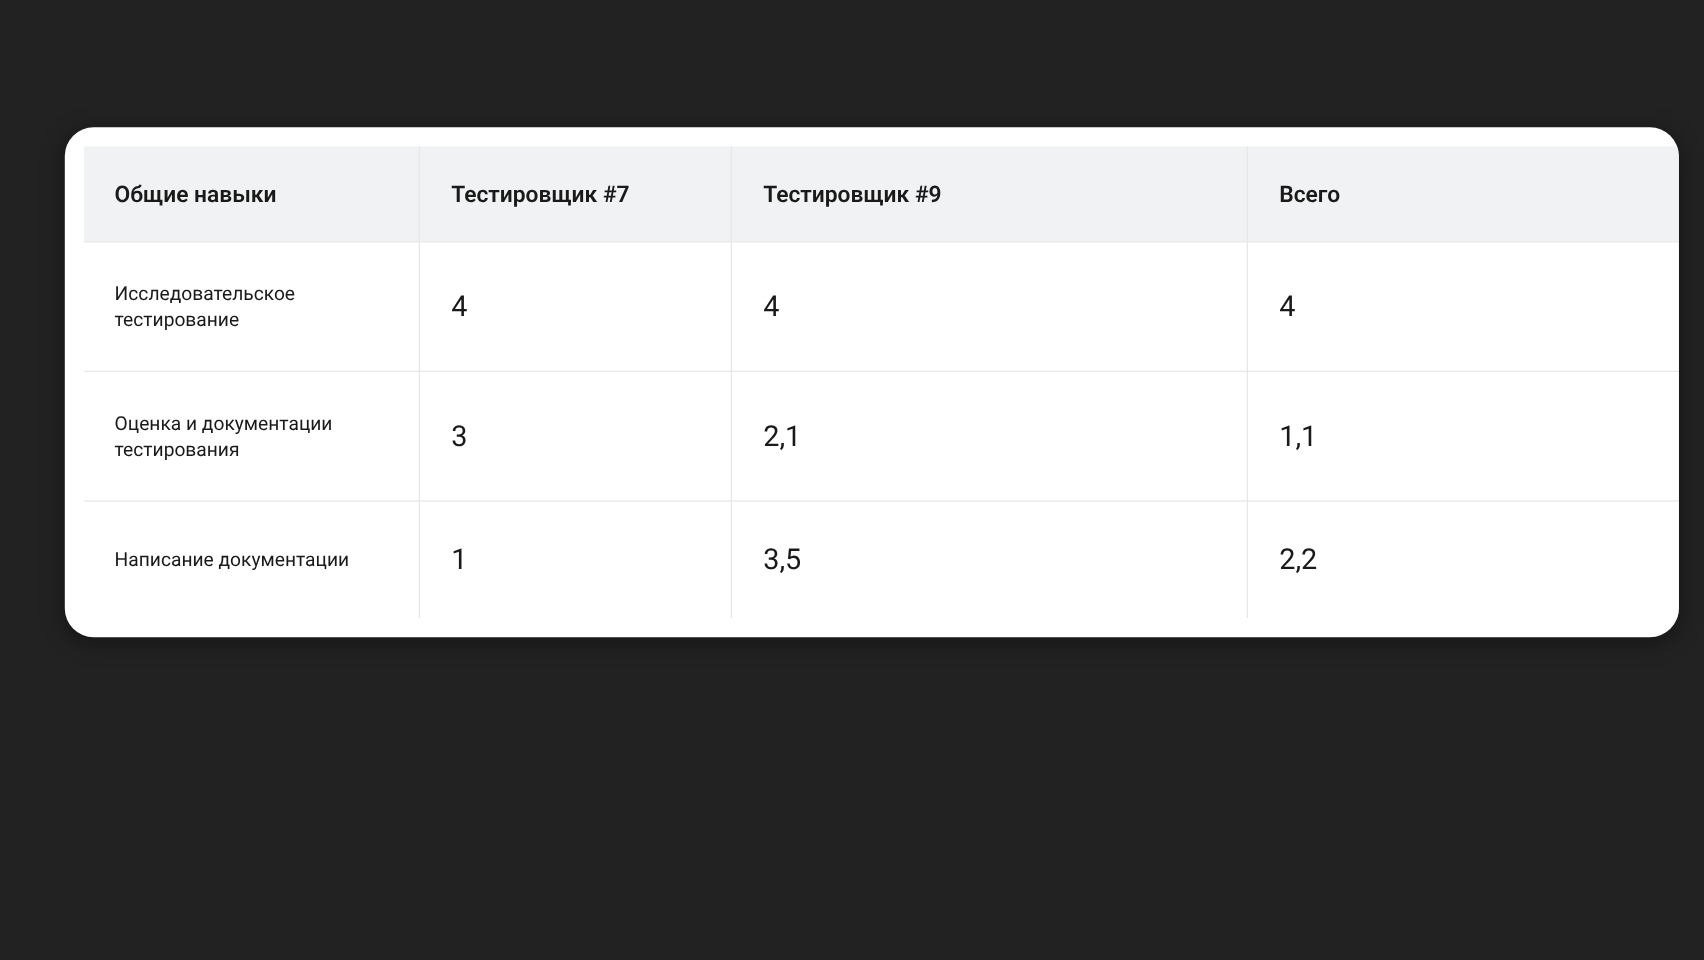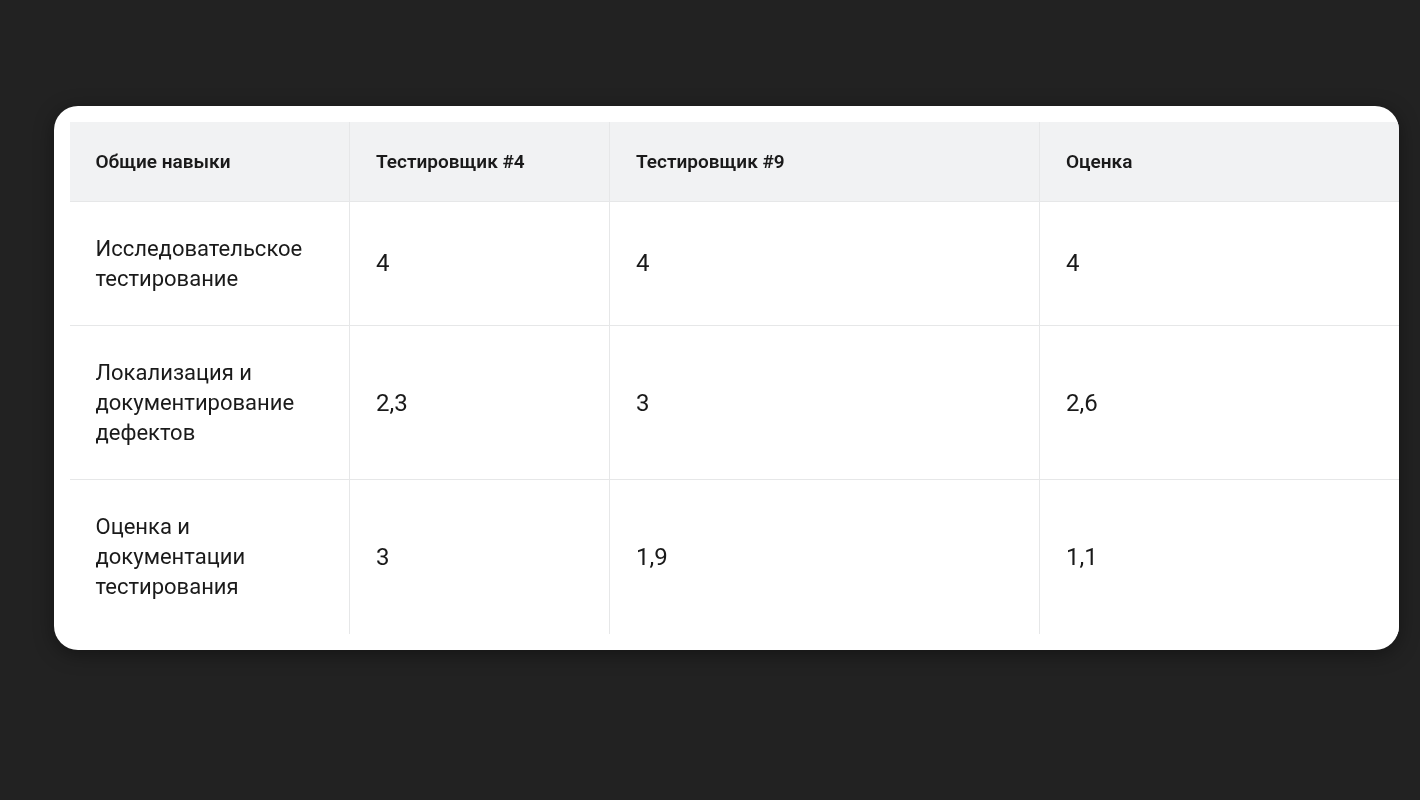--- a/index.html
+++ b/index.html
@@ -56,59 +56,59 @@
       vertical-align: middle;
       line-height: 1.35;
     }
     tbody tr:last-child td {
       border-bottom: none;
     }
     tbody td:last-child {
       border-right: none;
     }
     tbody td.skill {
-      font-size: 22px;
+      font-size: 16px;
     }
     tbody td.val {
       font-size: 24px;
     }
   </style>
 </head>
 <body>
 
 <div class="table-wrap">
   <table>
     <colgroup>
       <col class="c0">
         <col class="c1">
         <col class="c2">
         <col class="c3">
     </colgroup>
     <thead>
       <tr>
         <th>Общие навыки</th>
-        <th>Тестировщик #4</th>
+        <th>Тестировщик #7</th>
         <th>Тестировщик #9</th>
-        <th>Оценка</th>
+        <th>Всего</th>
       </tr>
     </thead>
     <tbody>
       <tr>
         <td class="skill">Исследовательское тестирование</td>
         <td class="val">4</td>
         <td class="val">4</td>
         <td class="val">4</td>
       </tr>
       <tr>
-        <td class="skill">Локализация и документирование дефектов</td>
-        <td class="val">2,3</td>
+        <td class="skill">Оценка и документации тестирования</td>
         <td class="val">3</td>
-        <td class="val">2,6</td>
+        <td class="val">2,1</td>
+        <td class="val">1,1</td>
       </tr>
       <tr>
-        <td class="skill">Оценка и документации тестирования</td>
-        <td class="val">3</td>
-        <td class="val">1,9</td>
-        <td class="val">1,1</td>
+        <td class="skill">Написание документации</td>
+        <td class="val">1</td>
+        <td class="val">3,5</td>
+        <td class="val">2,2</td>
       </tr>
     </tbody>
   </table>
 </div>
 
 </body></html>

